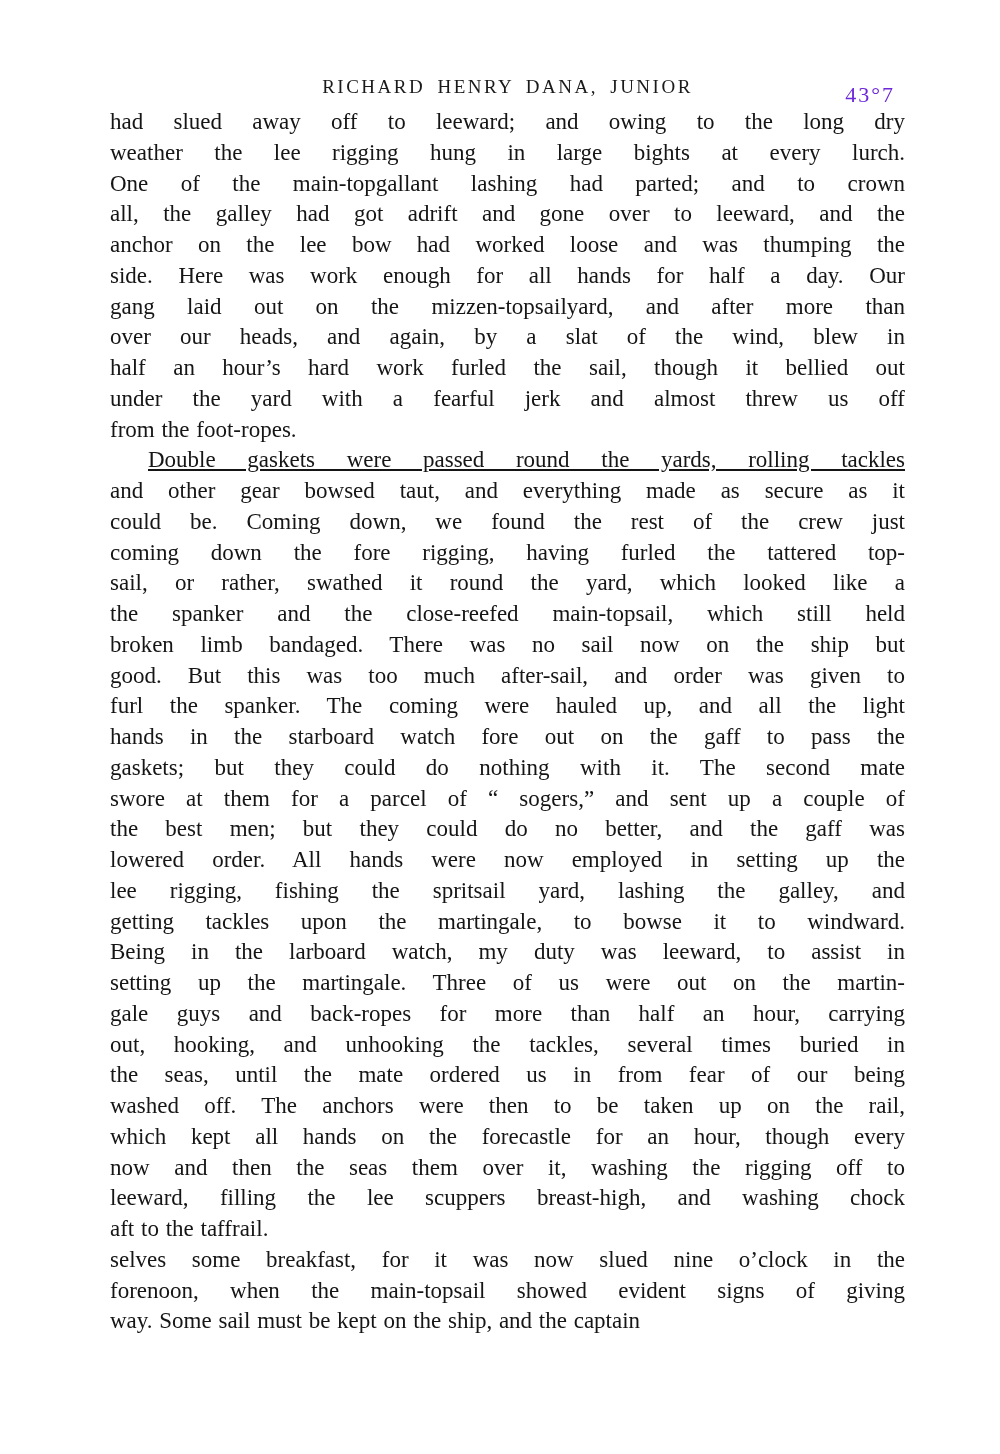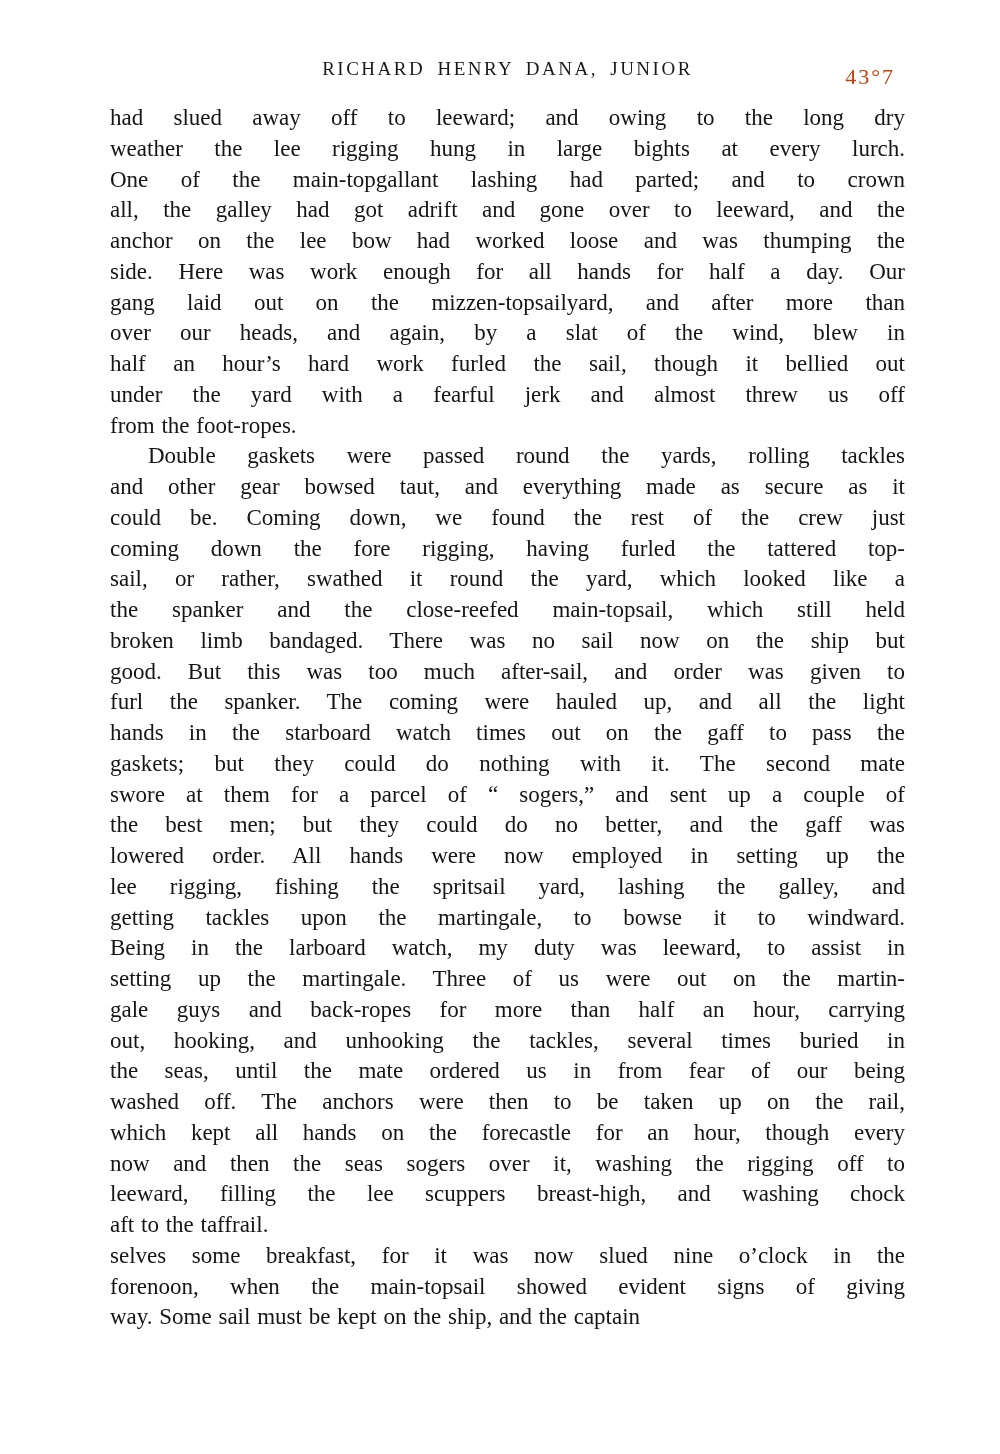--- a/index.html
+++ b/index.html
@@ -8,20 +8,21 @@
     background: #ffffff;
   }
   .page {
     position: relative;
     width: 1000px;
     height: 1360px;
     background: #ffffff;
     color: #151515;
     font-family: "Liberation Serif", "DejaVu Serif", serif;
     overflow: hidden;
+    margin-top: 18px;
   }
   .header {
     position: absolute;
     top: 56px;
     left: 110px;
     width: 795px;
     height: 36px;
   }
   .header-title {
     text-align: center;
@@ -30,42 +31,43 @@
     word-spacing: 5px;
     color: #1a1a1a;
     padding-top: 2px;
   }
   .page-number {
     position: absolute;
     right: 10px;
     top: 8px;
     font-size: 22px;
     letter-spacing: 2px;
-    color: #c2410c;
+    color: #6d28d9;
     text-align: right;
   }
   .text-body {
     position: absolute;
-    top: 103px;
+    top: 89px;
     left: 110px;
     width: 795px;
     font-size: 23px;
     line-height: 30.75px;
   }
   .paragraph { margin: 0; }
   .line {
     text-align: justify;
     text-align-last: justify;
     word-spacing: 1px;
   }
   .line.last {
     text-align-last: left;
   }
   .line.indent {
     text-indent: 38px;
+    text-decoration: underline;
   }
 </style>
 </head>
 <body>
 
 <div class="page">
   <div class="header">
     <div class="header-title">RICHARD HENRY DANA, JUNIOR</div>
     <div class="page-number">43°7</div>
   </div>
@@ -86,35 +88,35 @@
       <div class="paragraph">
         <div class="line indent">Double gaskets were passed round the yards, rolling tackles</div>
         <div class="line">and other gear bowsed taut, and everything made as secure as it</div>
         <div class="line">could be. Coming down, we found the rest of the crew just</div>
         <div class="line">coming down the fore rigging, having furled the tattered top-</div>
         <div class="line">sail, or rather, swathed it round the yard, which looked like a</div>
         <div class="line">the spanker and the close-reefed main-topsail, which still held</div>
         <div class="line">broken limb bandaged. There was no sail now on the ship but</div>
         <div class="line">good. But this was too much after-sail, and order was given to</div>
         <div class="line">furl the spanker. The coming were hauled up, and all the light</div>
-        <div class="line">hands in the starboard watch times out on the gaff to pass the</div>
+        <div class="line">hands in the starboard watch fore out on the gaff to pass the</div>
         <div class="line">gaskets; but they could do nothing with it. The second mate</div>
         <div class="line">swore at them for a parcel of “ sogers,” and sent up a couple of</div>
         <div class="line">the best men; but they could do no better, and the gaff was</div>
         <div class="line">lowered order. All hands were now employed in setting up the</div>
         <div class="line">lee rigging, fishing the spritsail yard, lashing the galley, and</div>
         <div class="line">getting tackles upon the martingale, to bowse it to windward.</div>
         <div class="line">Being in the larboard watch, my duty was leeward, to assist in</div>
         <div class="line">setting up the martingale. Three of us were out on the martin-</div>
         <div class="line">gale guys and back-ropes for more than half an hour, carrying</div>
         <div class="line">out, hooking, and unhooking the tackles, several times buried in</div>
         <div class="line">the seas, until the mate ordered us in from fear of our being</div>
         <div class="line">washed off. The anchors were then to be taken up on the rail,</div>
         <div class="line">which kept all hands on the forecastle for an hour, though every</div>
-        <div class="line">now and then the seas sogers over it, washing the rigging off to</div>
+        <div class="line">now and then the seas them over it, washing the rigging off to</div>
         <div class="line">leeward, filling the lee scuppers breast-high, and washing chock</div>
         <div class="line last">aft to the taffrail.</div>
       </div>
       <div class="paragraph">
         <div class="line">selves some breakfast, for it was now slued nine o’clock in the</div>
         <div class="line">forenoon, when the main-topsail showed evident signs of giving</div>
         <div class="line last">way. Some sail must be kept on the ship, and the captain</div>
       </div>
     </div>
 </div>

